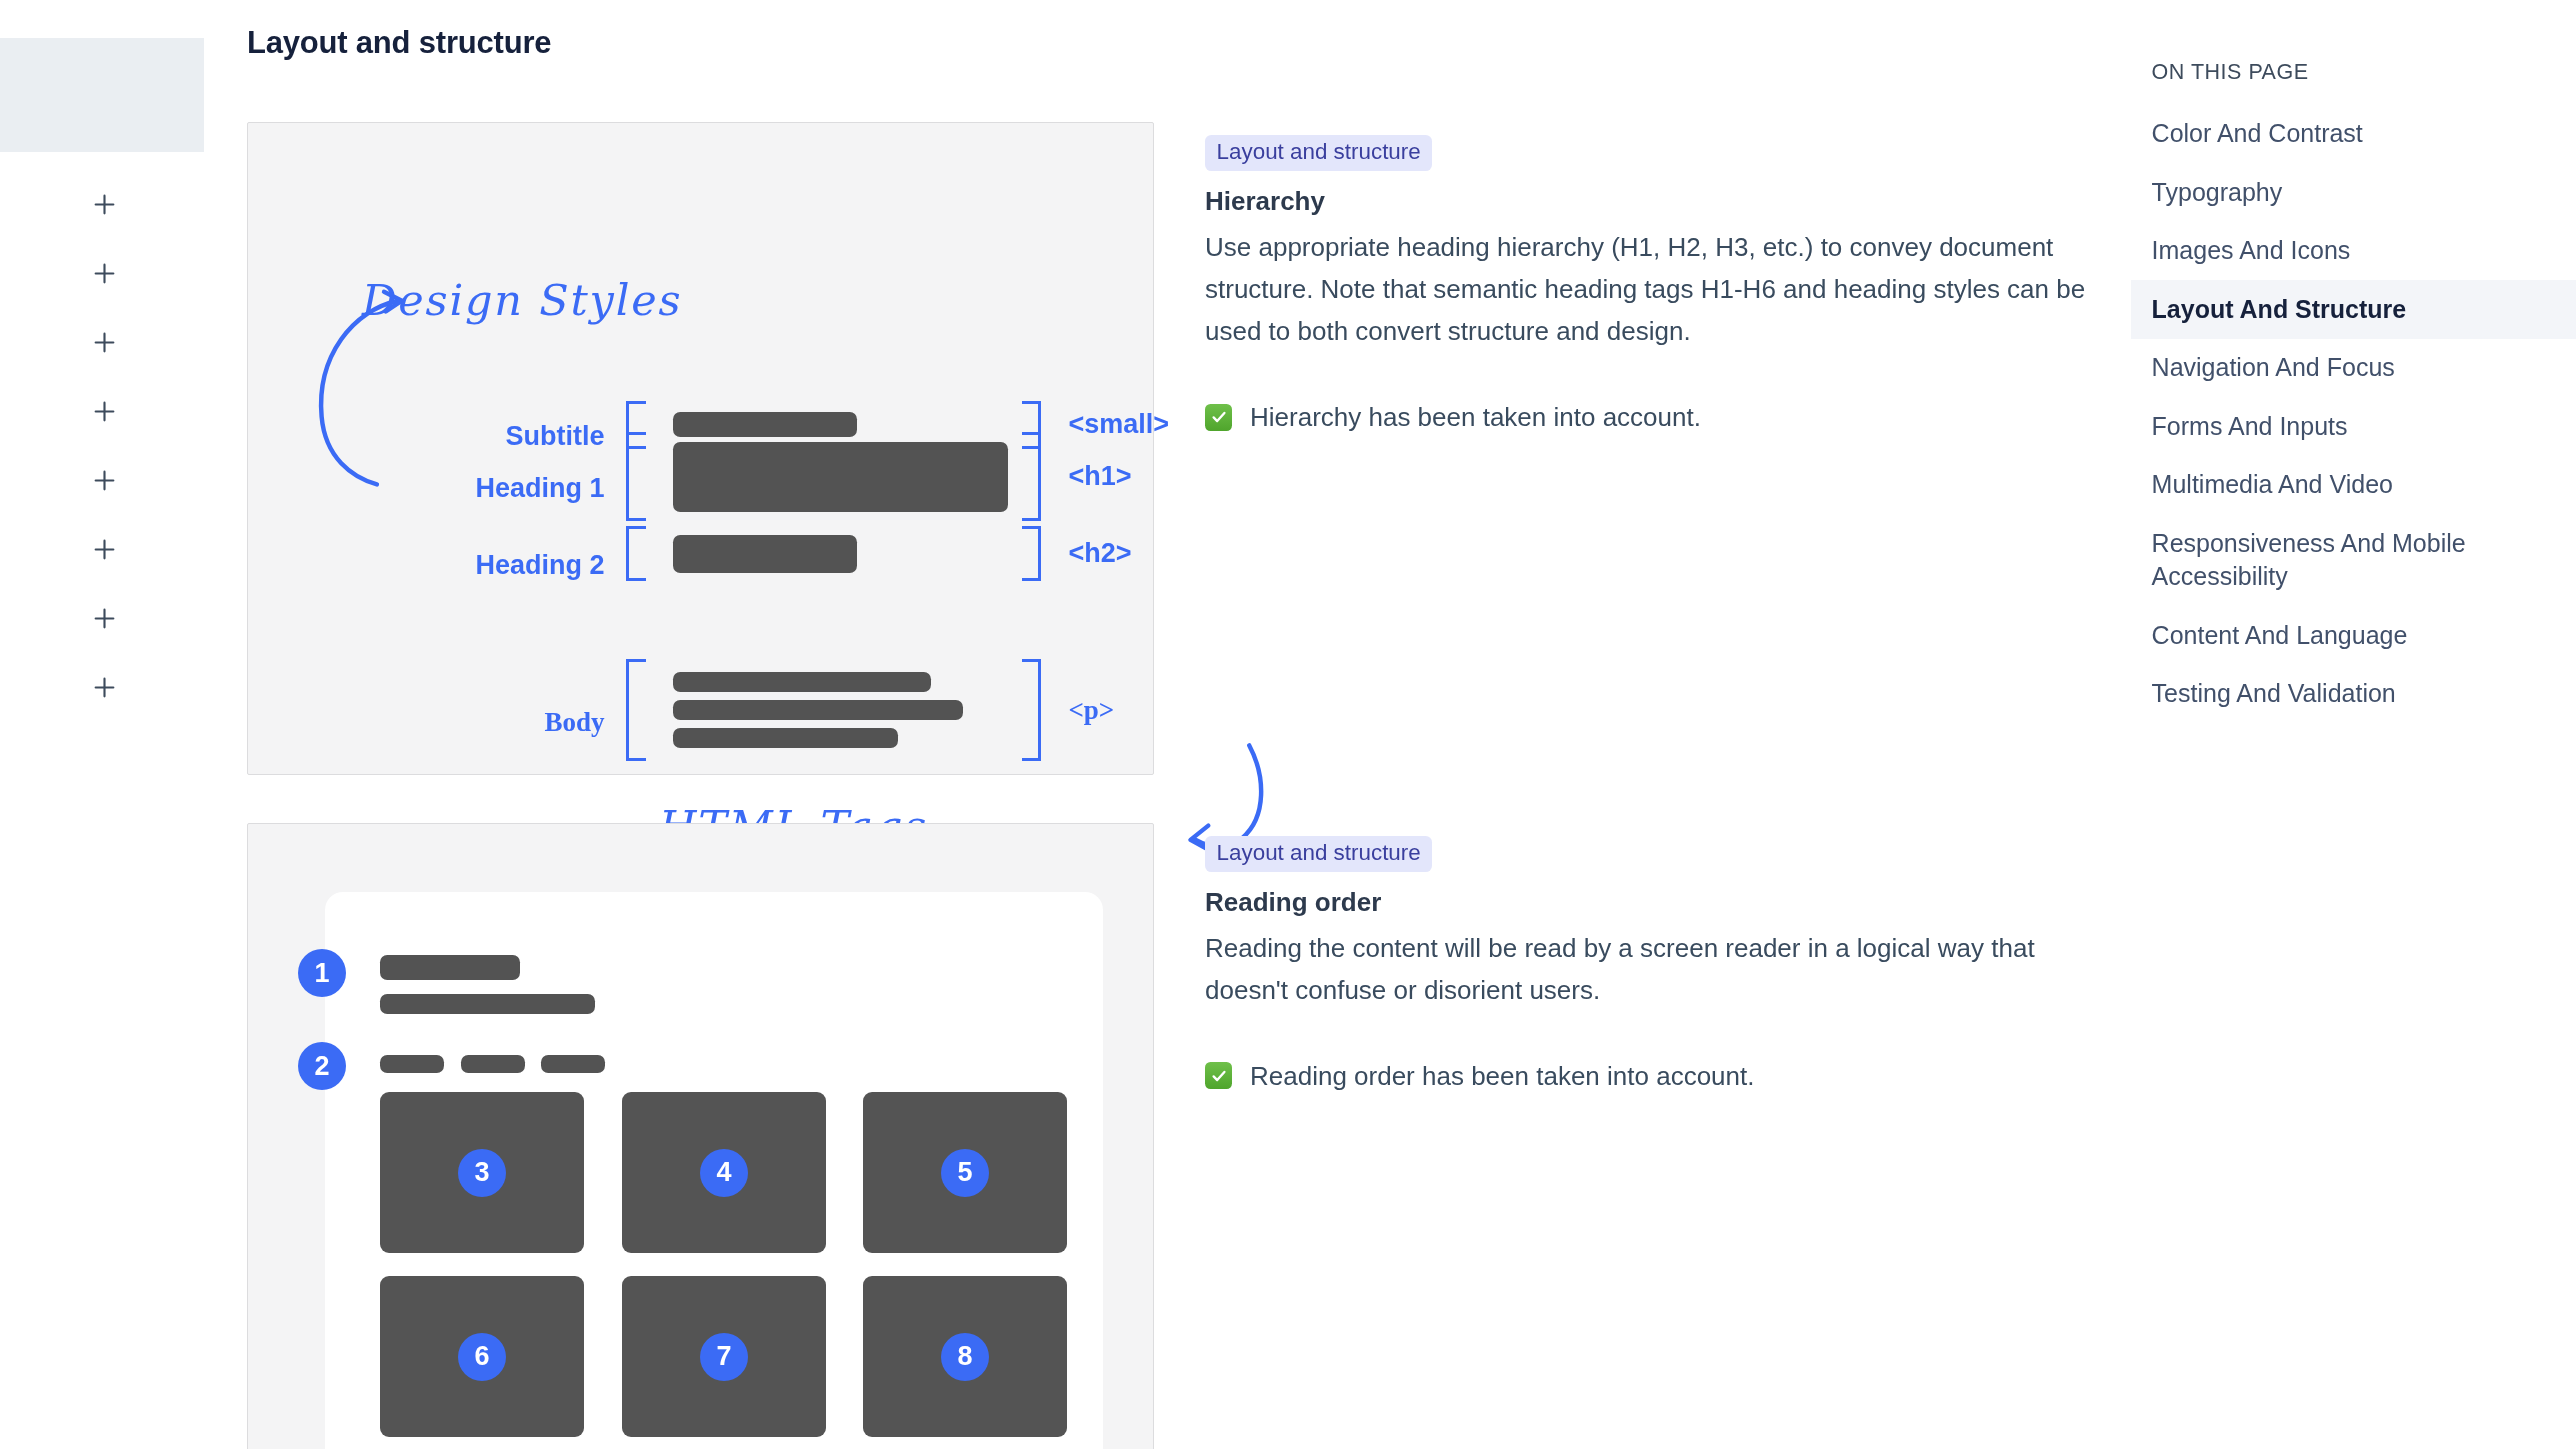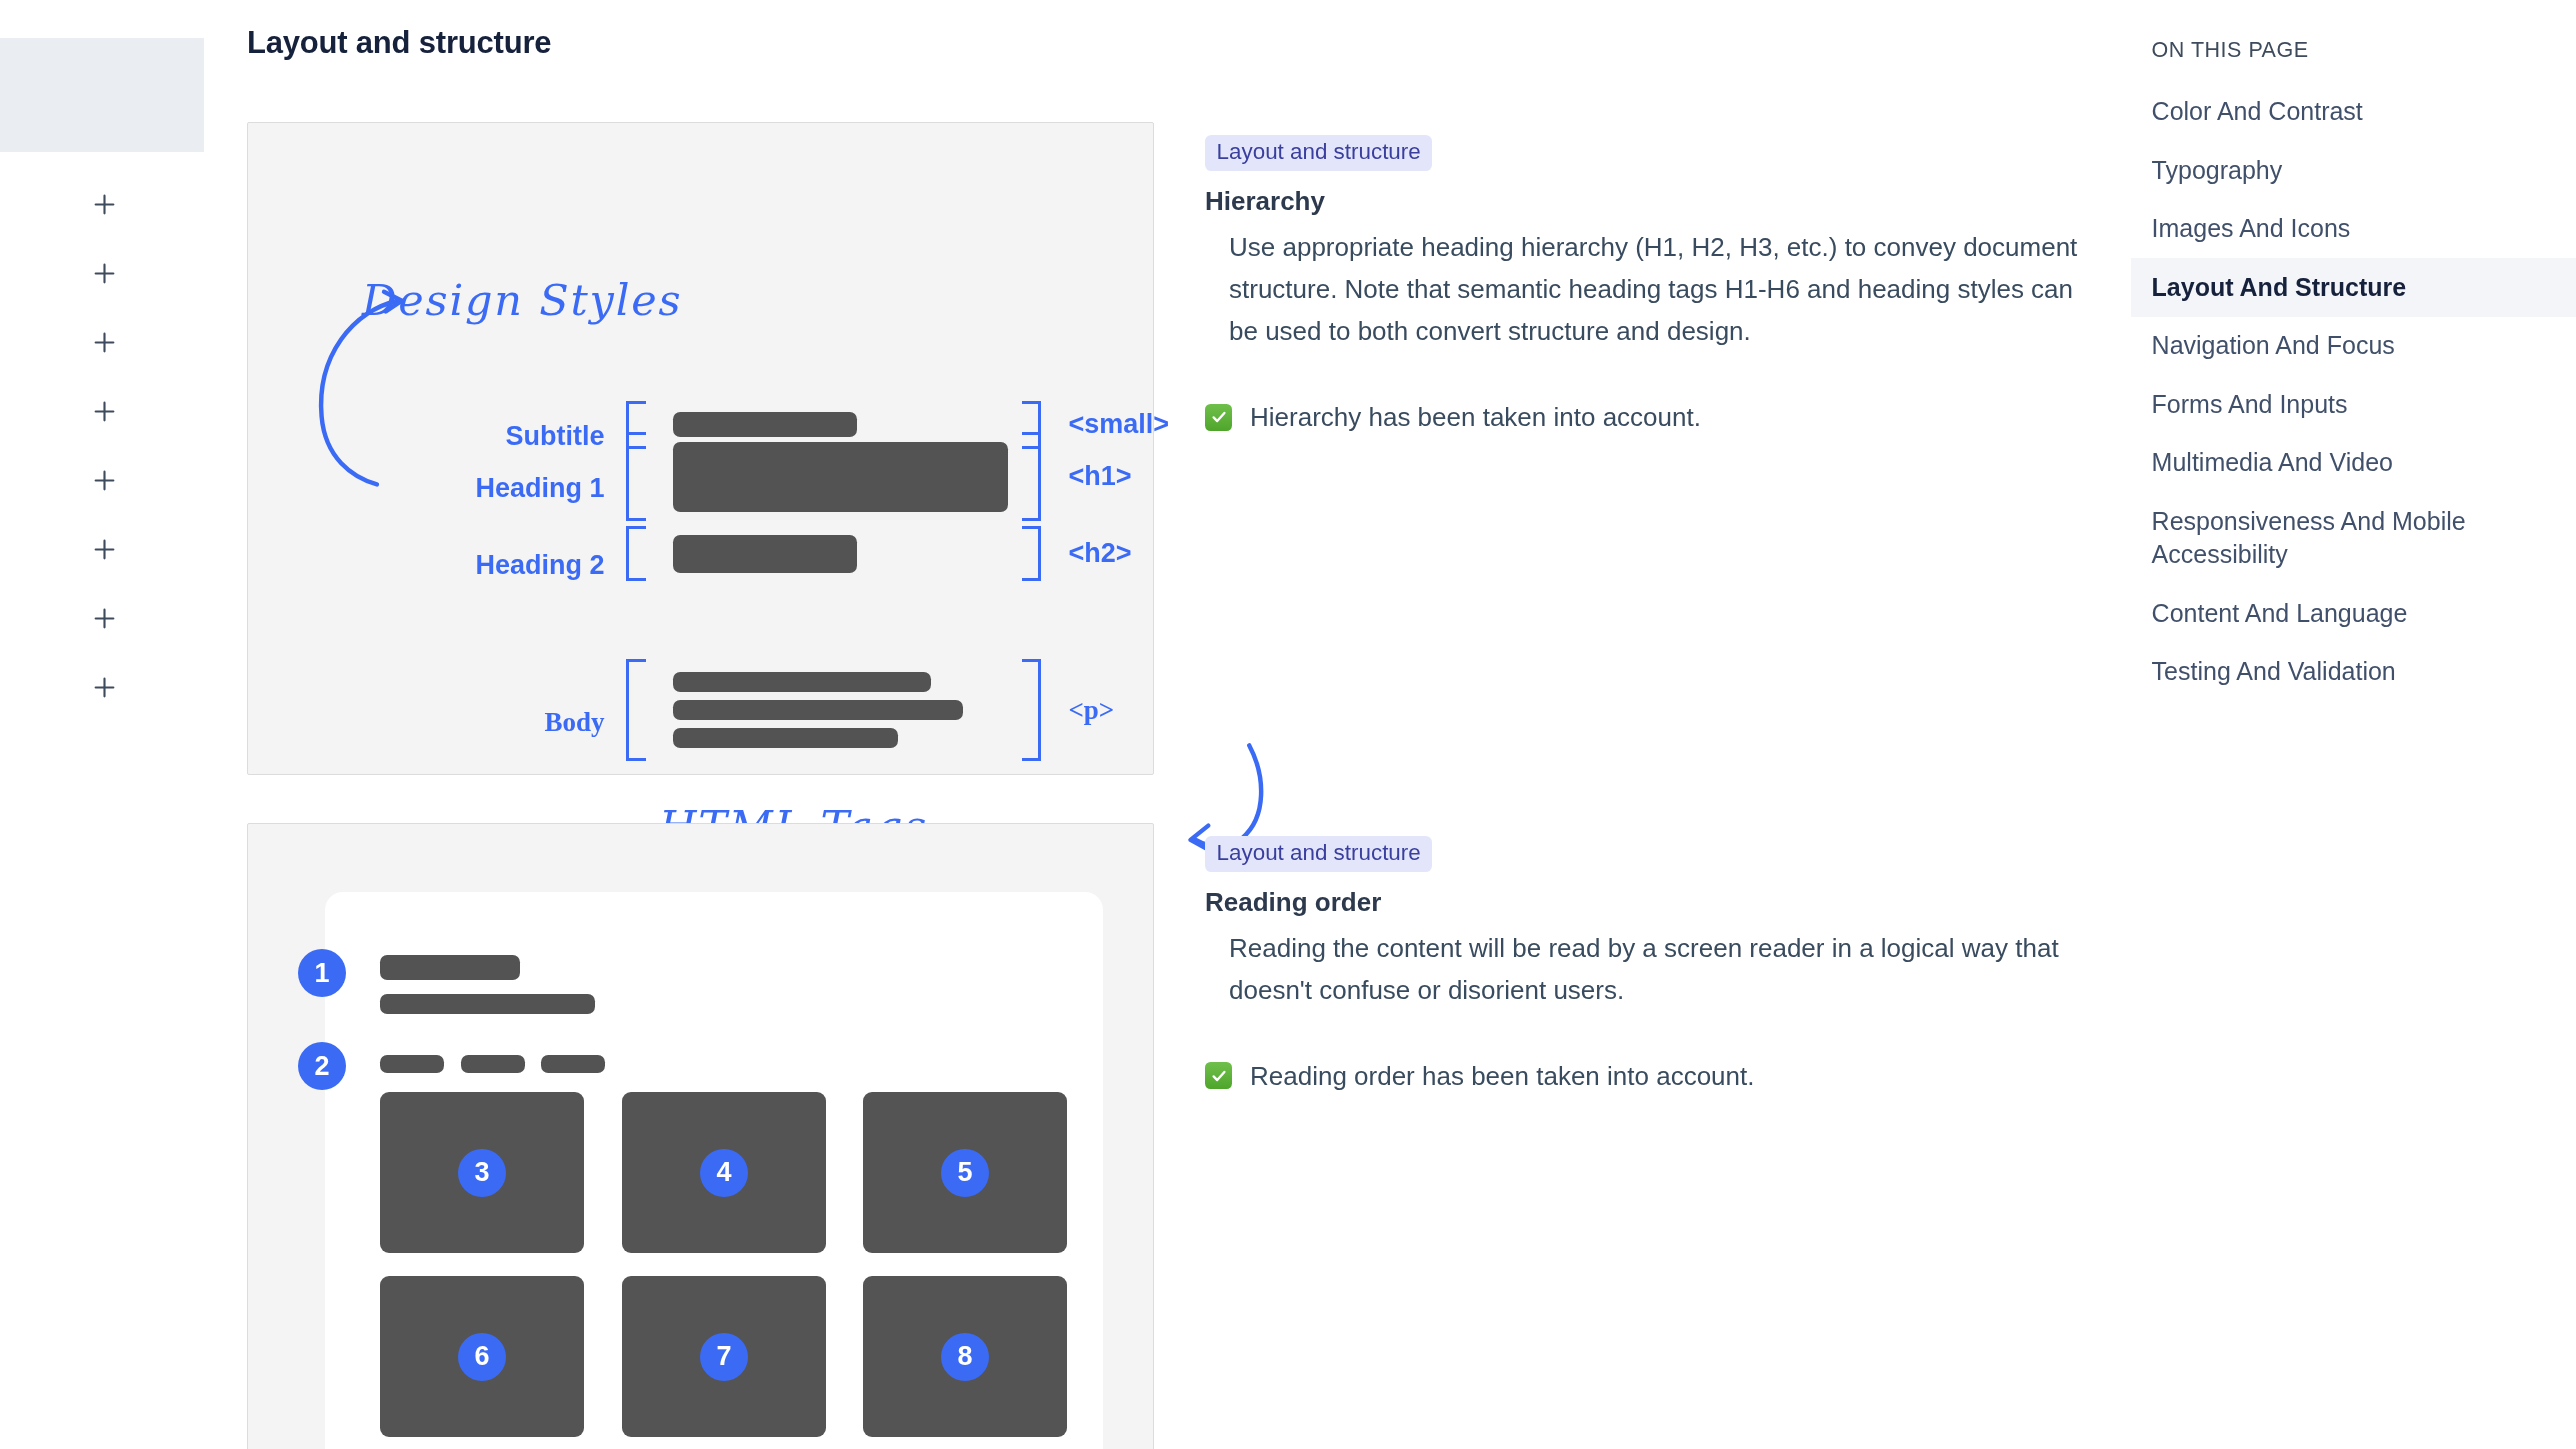--- a/index.html
+++ b/index.html
@@ -220,21 +220,20 @@
     font-size: 26px;
     font-weight: 700;
     color: #2d3a4d;
   }
   .sec-body {
     margin-top: 9px;
     font-size: 26px;
     line-height: 1.62;
     color: #394b5e;
     max-width: 886px;
-    margin-left: 24px;
   }
   .sec-check {
     margin-top: 47px;
     font-size: 26px;
     line-height: 1.4;
     color: #394b5e;
     display: flex;
     align-items: center;
     gap: 18px;
   }
@@ -251,21 +250,21 @@
   .check-emoji svg { display: block; }
 
   
   .toc {
     position: absolute;
     left: 2131px;
     top: 0;
     width: 445px;
     height: 1449px;
     background: #ffffff;
-    padding-top: 38px;
+    padding-top: 60px;
   }
   .toc-heading {
     font-size: 21.5px;
     color: #3d4b5c;
     letter-spacing: 0.5px;
     padding-left: 20.6px;
     margin-bottom: 19.7px;
   }
   .toc-item {
     font-size: 25px;

